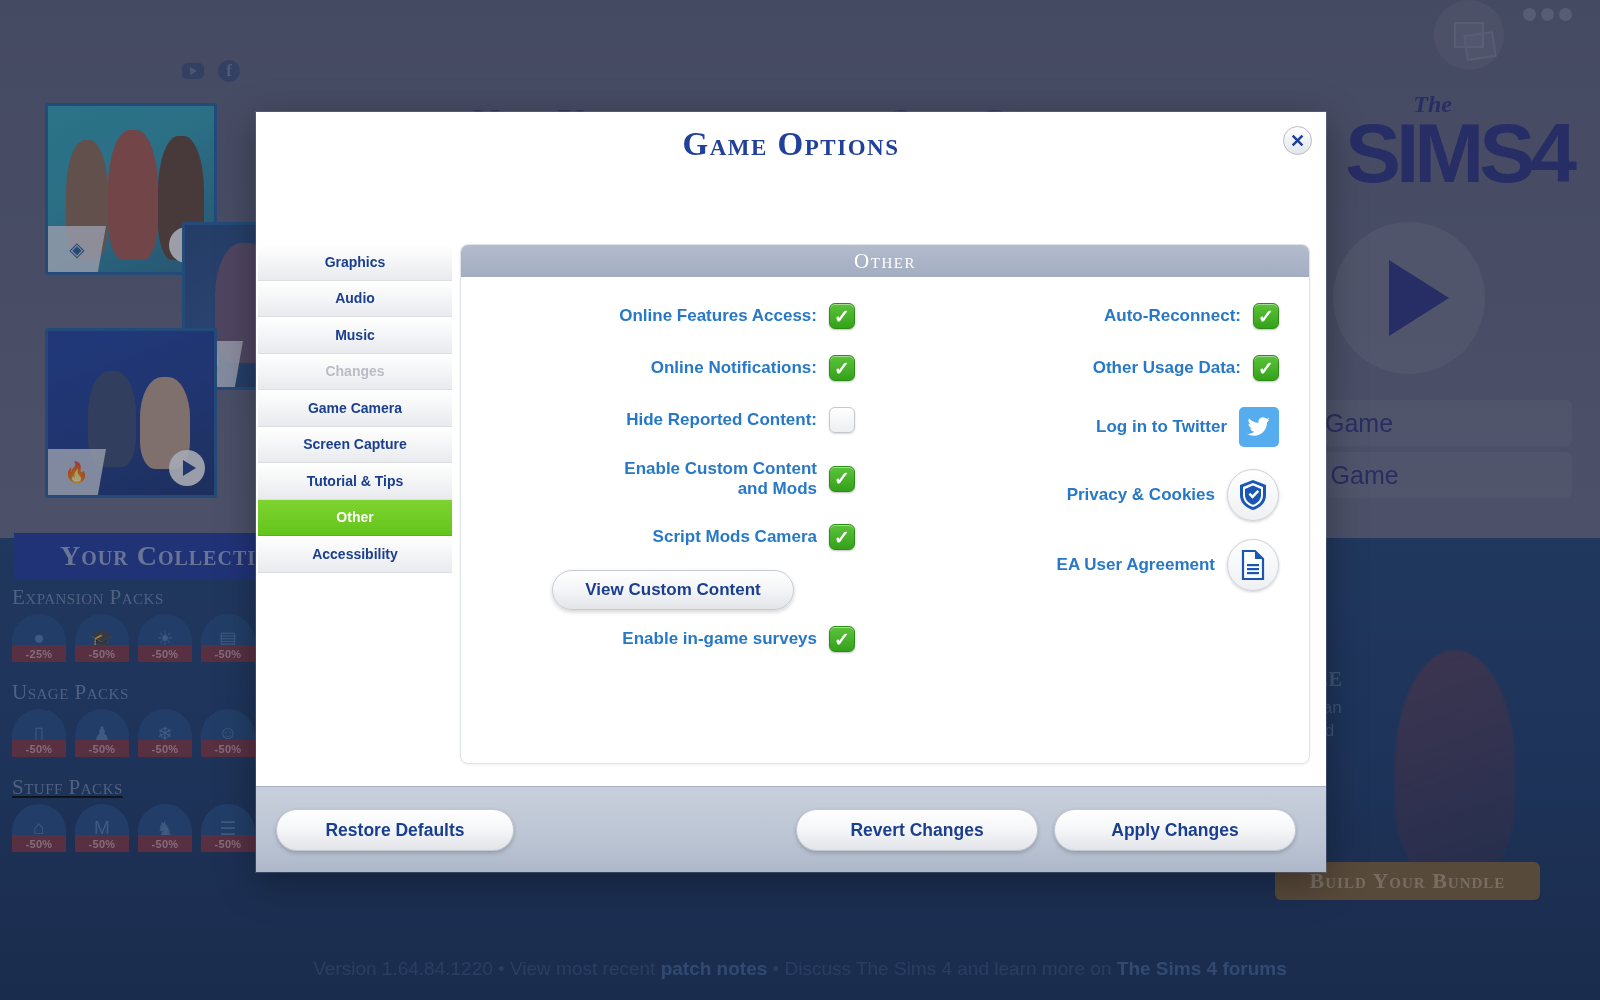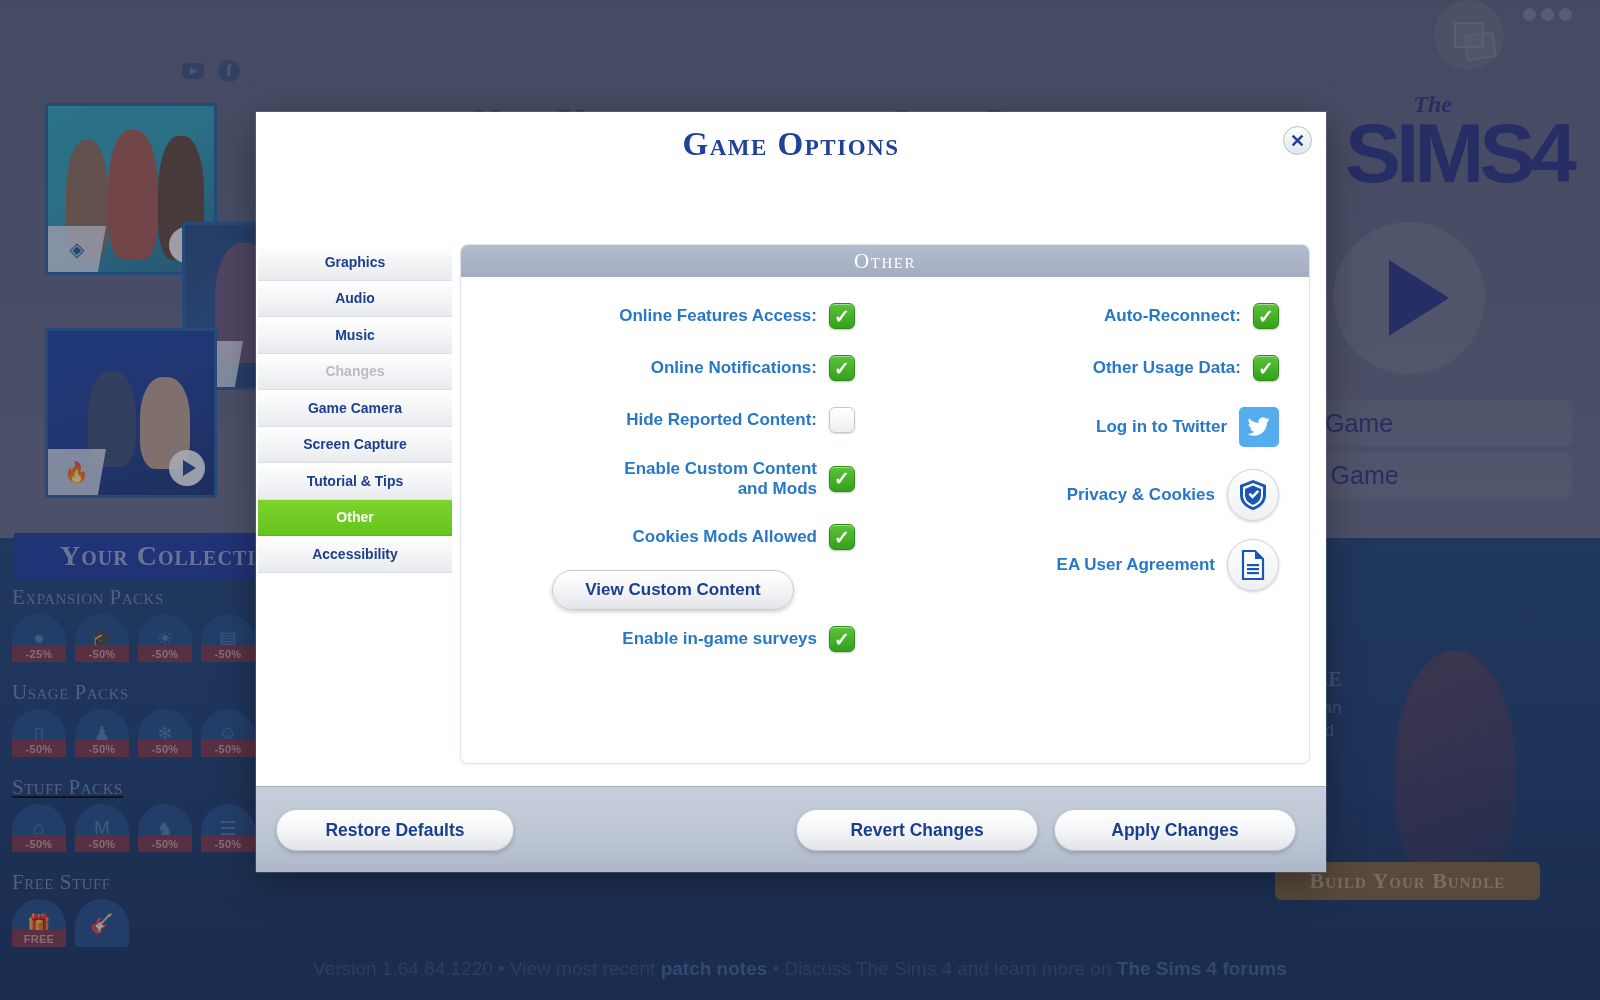--- a/index.html
+++ b/index.html
@@ -368,32 +368,20 @@
           <div class="pack">
               <span>♞</span>
               <div class="disc">-50%</div>
             </div>
           <div class="pack">
               <span>☰</span>
               <div class="disc">-50%</div>
             </div>
         </div>
       </div>
-      <div class="coll-sec" style="top:337px;">
-        <h4>Free Stuff</h4>
-        <div class="pack-row">
-          <div class="pack">
-              <span>🎁</span>
-              <div class="disc">FREE</div>
-            </div>
-          <div class="pack">
-              <span>🎸</span>
-            </div>
-        </div>
-      </div>
     </div>
 
     <div class="sims-logo">
       <div class="sims-the">The</div>
       <div class="sims-word">SIMS4</div>
     </div>
     <div class="play-circle">
         <i></i>
       </div>
     <div class="menu-btn" id="btn-new-game">
@@ -482,21 +470,21 @@
             </div>
             <div class="opt-row">
               <div class="opt-label">Hide Reported Content:</div>
               <div class="chk off">✓</div>
             </div>
             <div class="opt-row">
               <div class="opt-label">Enable Custom Content and Mods</div>
               <div class="chk">✓</div>
             </div>
             <div class="opt-row row-tall">
-              <div class="opt-label">Cookies Mods Allowed</div>
+              <div class="opt-label">Script Mods Camera</div>
               <div class="chk">✓</div>
             </div>
 
             <div class="cc-wrap">
               <div class="cc-btn">View Custom Content</div>
             </div>
 
             <div class="opt-row">
               <div class="opt-label">Enable in-game surveys</div>
               <div class="chk">✓</div>

